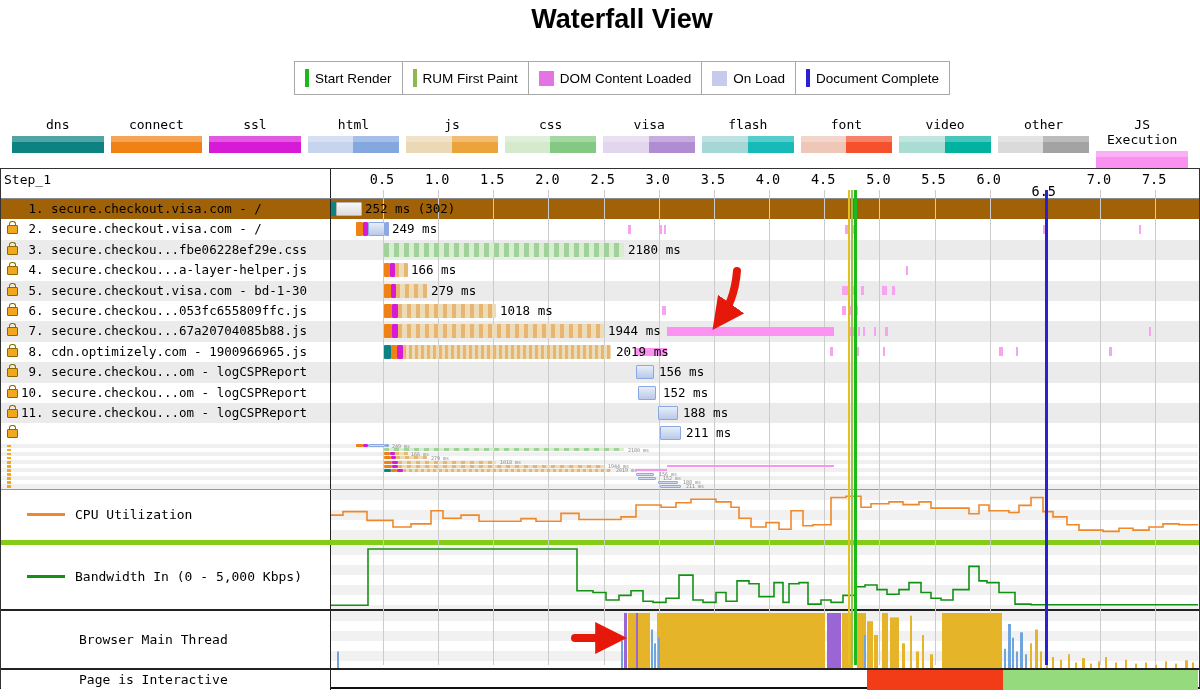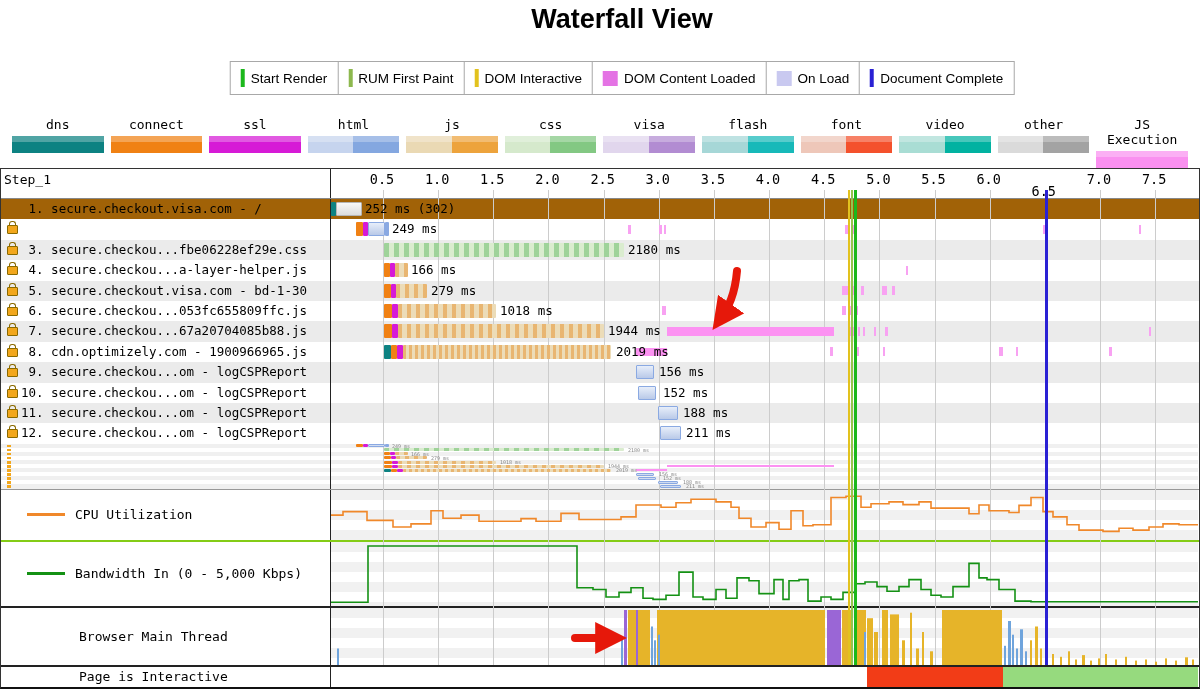--- a/index.html
+++ b/index.html
@@ -43,21 +43,21 @@
   
   #mini{height:45px;border-bottom:1px solid #999;}
   #mini .mrow-l{height:4.09px;position:relative;overflow:hidden;}
   #mini .mrow-p{height:4.09px;position:relative;overflow:hidden;}
   #mini .mrow-l:nth-child(odd),#mini .mrow-p:nth-child(odd){background:#f0f0f0;}
   .mlock{position:absolute;left:6px;top:1px;width:3.5px;height:2.5px;background:#f2a71c;}
   #mini .seg{top:.5px;height:3px;}
   #mini .execbar{top:1px;height:2px;}
   #mini .rtime{font-size:5px;line-height:4.2px;color:#888;}
   
-  #cpu{height:50px;border-bottom:2px solid #84cc16;}
+  #cpu{height:50px;border-bottom:5px solid #84cc16;}
   #bw{height:64px;border-bottom:2px solid #222;}
   #mt{height:57px;border-bottom:2px solid #222;}
   #pi{height:20px;}
   .stripes{background:repeating-linear-gradient(180deg,#f1f1f1 0 10px,#ffffff 10px 20px);}
   .cl{display:flex;align-items:center;font-size:13px;padding-left:26px;gap:10px;background:#fff;}
   .cl2{display:flex;align-items:center;font-size:13px;padding-left:78px;background:#fff;}
   .sw{display:inline-block;width:38px;height:3px;}
   #pi .lcell{line-height:20px;}
   .chart-svg{position:absolute;left:0;top:0;z-index:2;}
   .pi-seg{position:absolute;top:0;height:100%;z-index:2;}
@@ -77,24 +77,20 @@
   <div id="event-legend">
       <div class="leg-item">
         <div class="leg-marker line" style="background: rgb(28, 184, 28);"></div>
         <span>Start Render</span>
       </div>
       <div class="leg-item">
         <div class="leg-marker line" style="background: rgb(141, 184, 78);"></div>
         <span>RUM First Paint</span>
       </div>
       <div class="leg-item">
-        <div class="leg-marker line" style="background: rgb(226, 194, 30);"></div>
-        <span>DOM Interactive</span>
-      </div>
-      <div class="leg-item">
         <div class="leg-marker box" style="background: rgb(228, 115, 228);"></div>
         <span>DOM Content Loaded</span>
       </div>
       <div class="leg-item">
         <div class="leg-marker box" style="background: rgb(201, 201, 240);"></div>
         <span>On Load</span>
       </div>
       <div class="leg-item">
         <div class="leg-marker line" style="background: rgb(42, 33, 212);"></div>
         <span>Document Complete</span>
@@ -182,20 +178,21 @@
           </div>
           <div class="pcell">
             <div class="seg" style="left: 0px; width: 5px; background: rgb(13, 130, 130);"></div>
             <div class="seg" style="left: 5px; width: 26px; background: linear-gradient(rgb(248, 248, 248), rgb(220, 220, 220)); border: 1px solid rgb(181, 181, 181);"></div>
             <div class="rtime" style="left: 34px;">252 ms (302)</div>
           </div>
         </div>
         <div class="trow wf-row">
           <div class="lcell">
             <div class="lock"></div>
+            <span class="rtxt"> 2. secure.checkout.visa.com - /</span>
           </div>
           <div class="pcell">
             <div class="seg" style="left: 25px; width: 7px; background: rgb(240, 129, 20);"></div>
             <div class="seg" style="left: 32px; width: 5px; background: rgb(214, 26, 214);"></div>
             <div class="seg" style="left: 37px; width: 17px; background: linear-gradient(rgb(231, 238, 250), rgb(185, 201, 232)); border: 1px solid rgb(138, 169, 226);"></div>
             <div class="seg" style="left: 54px; width: 4px; background: rgb(138, 169, 226);"></div>
             <div class="extick" style="left: 297px; width: 3px; background: rgb(248, 162, 242);"></div>
             <div class="extick" style="left: 328px; width: 3px; background: rgb(248, 162, 242);"></div>
             <div class="extick" style="left: 333px; width: 2px; background: rgb(248, 162, 242);"></div>
             <div class="extick" style="left: 514px; width: 3px; background: rgb(248, 162, 242);"></div>
@@ -327,21 +324,20 @@
             <span class="rtxt">11. secure.checkou...om - logCSPReport</span>
           </div>
           <div class="pcell">
             <div class="seg" style="left: 327px; width: 20px; background: linear-gradient(rgb(231, 238, 250), rgb(185, 201, 232)); border: 1px solid rgb(138, 169, 226);"></div>
             <div class="rtime" style="left: 352px;">188 ms</div>
           </div>
         </div>
         <div class="trow wf-row">
           <div class="lcell">
             <div class="lock"></div>
-            <span class="rtxt">12. secure.checkou...om - logCSPReport</span>
           </div>
           <div class="pcell">
             <div class="seg" style="left: 329px; width: 21px; background: linear-gradient(rgb(231, 238, 250), rgb(185, 201, 232)); border: 1px solid rgb(138, 169, 226);"></div>
             <div class="rtime" style="left: 355px;">211 ms</div>
           </div>
         </div>
       </div>
 
     <div id="mini" class="trow">
       <div class="lcell" id="mini-l">

